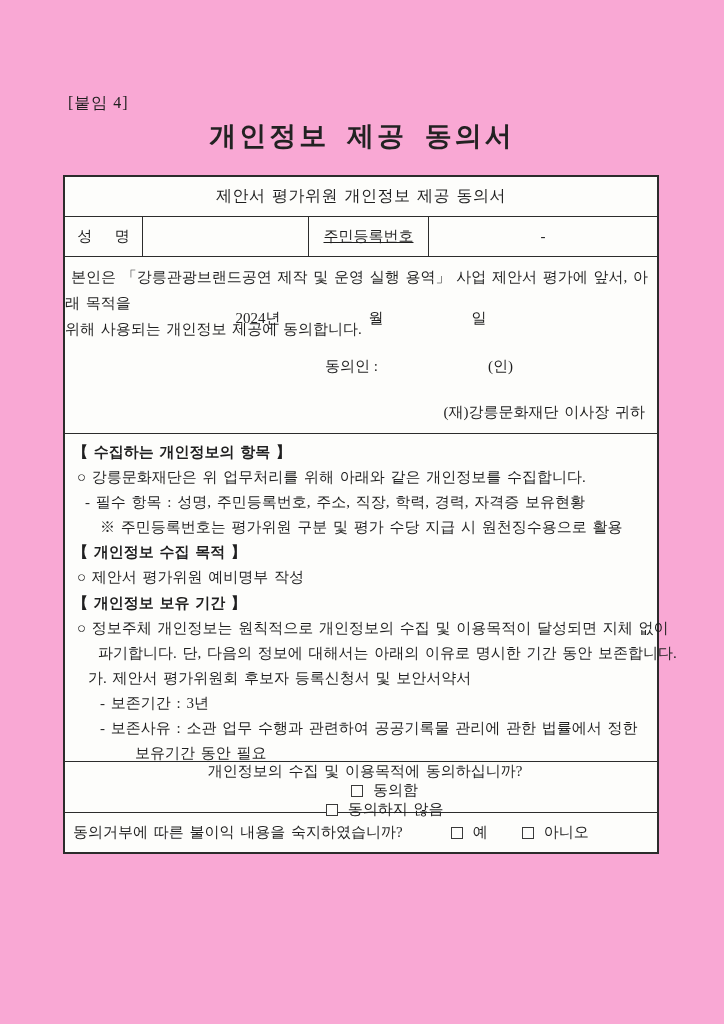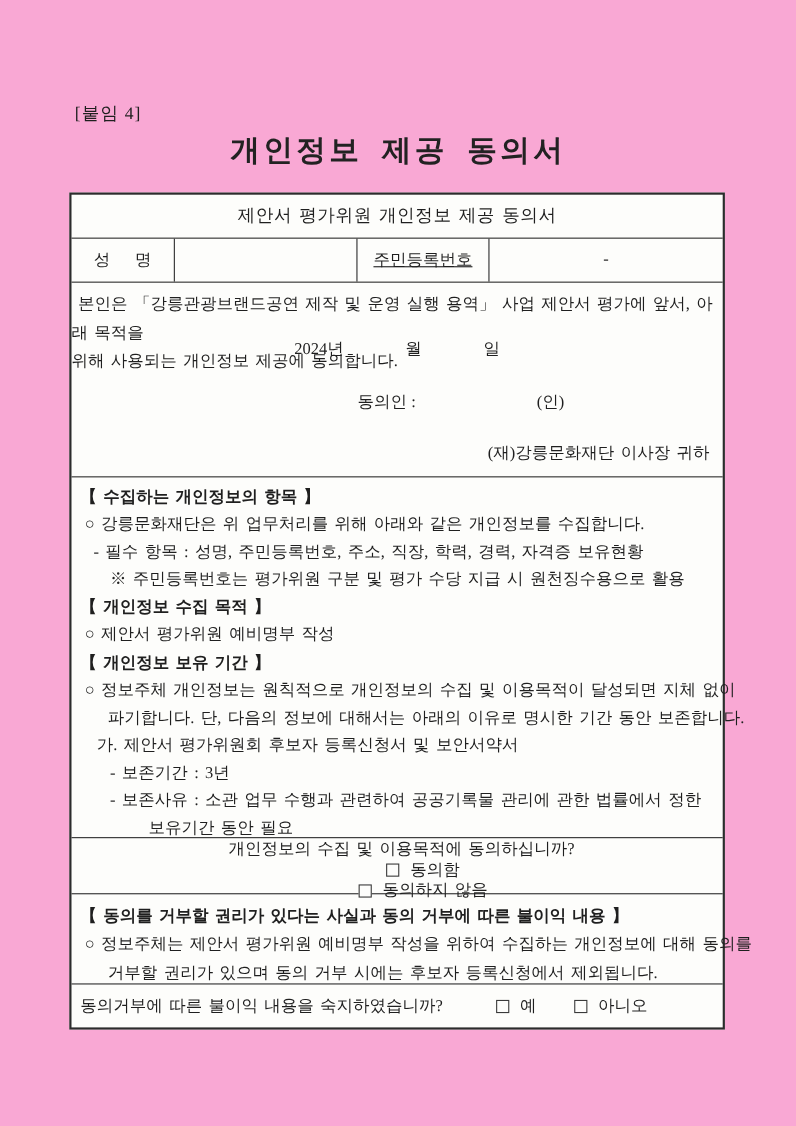--- a/index.html
+++ b/index.html
@@ -51,31 +51,31 @@
     word-spacing:2px;
   }
 
   .name-row { height:40px; display:flex; }
   .name-row .cell {
     display:flex; align-items:center; justify-content:center;
     border-right:1px solid #2c2c2c;
     height:100%;
   }
   .name-row .cell:last-child { border-right:none; }
-  .c-name-label { width:94px; white-space:pre; }
+  .c-name-label { width:78px; white-space:pre; }
   .c-name-value { width:166px; }
   .c-rrn-label  { width:120px;text-decoration:underline; }
   .c-rrn-value  { flex:1; }
 
   .statement-row { height:177px; position:relative; padding:7px 9px 0 0; line-height:26px; }
   .statement-line { word-spacing:2px; }
   .statement-line.first { text-indent:6px; }
   .date-line {
     position:absolute; top:48px; left:0; width:100%;
-    display:flex; justify-content:center;
+    display:flex; justify-content:center;gap:32px;
   }
   .date-line span { margin:0 28px; }
   .signer-line {
     position:absolute; top:96px; left:260px;
     display:flex;
   }
   .seal { margin-left:110px; }
   .recipient-line {
     position:absolute; bottom:8px; right:12px;
     word-spacing:2px;
@@ -175,25 +175,20 @@
       <span class="opt q1-o1">
         <span class="cbx"></span>
         <span class="opt-label">동의함</span>
       </span>
       <span class="opt q1-o2">
         <span class="cbx"></span>
         <span class="opt-label">동의하지 않음</span>
       </span>
     </div>
 
-    <div class="row refusal-row">
-      <div class="sec-title">【 동의를 거부할 권리가 있다는 사실과 동의 거부에 따른 불이익 내용 】</div>
-      <div class="ln ind-a">○ 정보주체는 제안서 평가위원 예비명부 작성을 위하여 수집하는 개인정보에 대해 동의를</div>
-      <div class="ln ind-d">거부할 권리가 있으며 동의 거부 시에는 후보자 등록신청에서 제외됩니다.</div>
-    </div>
 
     <div class="row q-row q-row-2">
       <span class="q-text">동의거부에 따른 불이익 내용을 숙지하였습니까?</span>
       <span class="opt q2-o1">
         <span class="cbx"></span>
         <span class="opt-label">예</span>
       </span>
       <span class="opt q2-o2">
         <span class="cbx"></span>
         <span class="opt-label">아니오</span>

